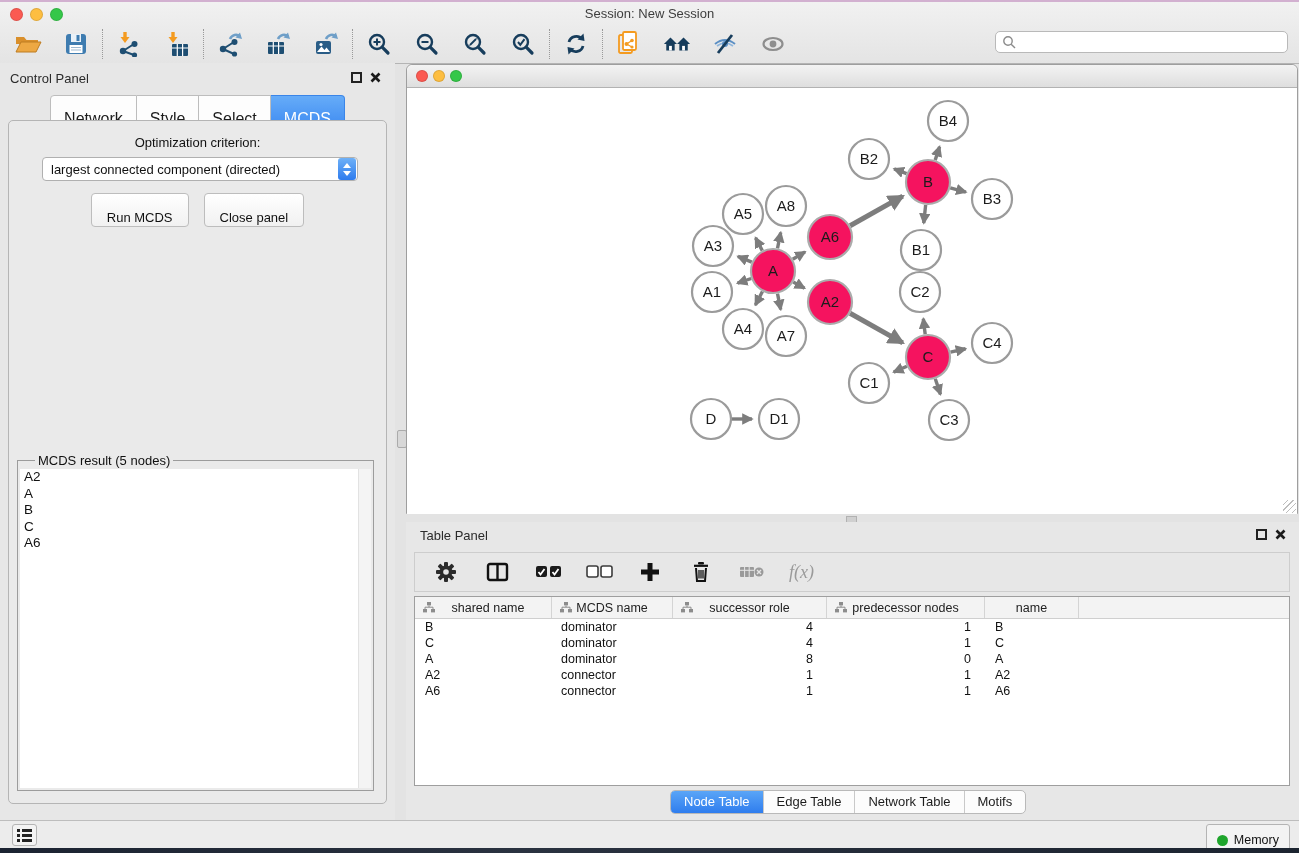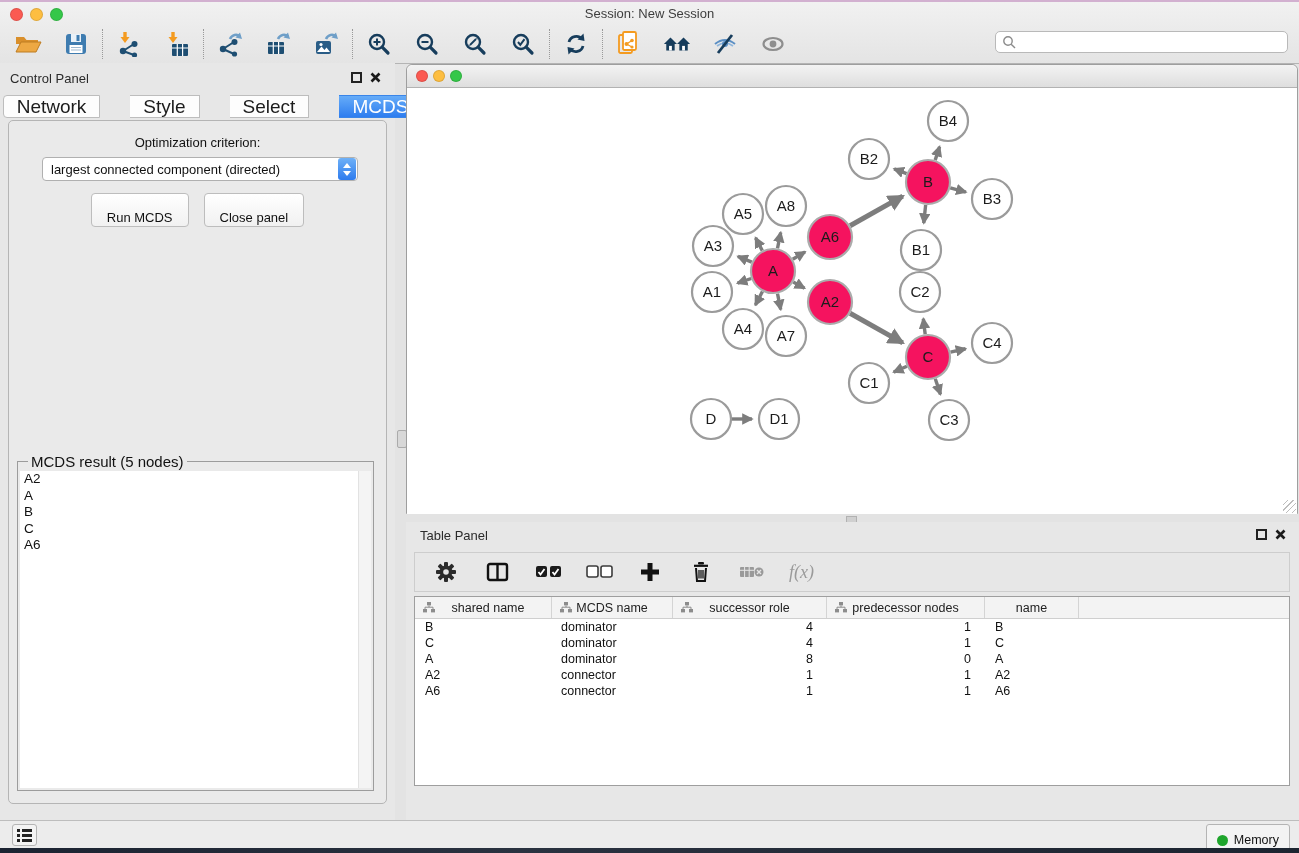--- a/index.html
+++ b/index.html
@@ -22,33 +22,33 @@
   .tsep{width:0;height:30px;border-left:1px dotted #999;margin:0 12px;}
   .tbtn{background:none;border:none;padding:0;margin:0;width:28px;height:28px;display:flex;align-items:center;justify-content:center;cursor:default;}
   #search-wrap{position:absolute;right:11px;top:7px;width:293px;height:22px;background:#fff;border:1px solid #b9b9b9;border-radius:5px;display:flex;align-items:center;padding-left:6px;box-sizing:border-box;}
   #search-wrap input{border:none;outline:none;flex:1;font-size:13px;font-family:"Liberation Sans",sans-serif;background:transparent;margin-left:4px;}
   
   #control-panel{position:absolute;left:0;top:63px;width:395px;height:757px;background:#e7e7e7;}
   .panel-title{position:absolute;left:10px;top:8px;font-size:13px;color:#2b2b2b;}
   .mini-float{position:absolute;top:9px;width:11px;height:11px;border:2px solid #222;box-sizing:border-box;background:transparent;}
   .mini-close{position:absolute;top:8px;width:13px;height:13px;}
   #cp-tabs{position:absolute;left:0;top:32px;width:100%;display:flex;justify-content:center;}
-  .cp-tab{height:21px;line-height:21px;padding:0 13px;font-size:19px;color:#1c1c1c;background:#fdfdfd;border:1px solid #bdbdbd;border-left:none;margin-left:30px;}
+  .cp-tab{height:21px;line-height:21px;padding:12px 13px;font-size:16px;color:#1c1c1c;background:#fdfdfd;border:1px solid #bdbdbd;border-left:none;}
   .cp-tab:first-child{border-left:1px solid #bdbdbd;border-radius:4px 0 0 4px;}
   .cp-tab:last-child{border-radius:0 4px 4px 0;}
   .cp-tab.selected{background:linear-gradient(#66acf8,#2e7def);color:#fff;border-color:#3a85e8;}
   #cp-panel{position:absolute;left:8px;top:57px;width:379px;height:684px;background:#eaeaea;border:1px solid #b5b5b5;border-radius:5px;box-sizing:border-box;}
   #opt-label{position:absolute;left:0;right:0;top:14px;text-align:center;font-size:13px;color:#111;}
   #criterion{position:absolute;left:33px;top:36px;width:316px;height:24px;background:#fff;border:1px solid #b0b0b0;border-radius:4px;box-sizing:border-box;display:flex;align-items:center;}
   #criterion .val{flex:1;font-size:13px;color:#111;padding-left:8px;white-space:nowrap;overflow:hidden;}
   #criterion .stepper{width:18px;height:22px;border-radius:3px;background:linear-gradient(#6fb1f7,#2d7bee);display:flex;align-items:center;justify-content:center;margin-right:1px;}
   #cp-buttons{position:absolute;left:0;right:0;top:72px;display:flex;justify-content:center;gap:15px;}
   .aq-btn{height:23px;padding:16px 15px;font-size:13px;color:#111;background:linear-gradient(#ffffff,#f1f1f1);border:1px solid #bdbdbd;border-radius:4px;font-family:"Liberation Sans",sans-serif;}
   #result-box{position:absolute;left:8px;top:332px;width:357px;height:338px;border:1px solid #9c9c9c;margin:0;padding:1px 2px 2px 2px;box-sizing:border-box;}
-  #result-box legend{font-size:15px;color:#111;padding:0 3px;margin-left:8px;}
+  #result-box legend{font-size:13px;color:#111;padding:0 3px;margin-left:15px;}
   #result-list{position:relative;width:100%;height:100%;background:#fff;box-sizing:border-box;overflow:hidden;}
   #result-list .track{position:absolute;right:0;top:0;width:12px;height:100%;background:#f4f4f4;border-left:1px solid #e2e2e2;}
   .result-item{font-size:13.5px;line-height:16.5px;padding-left:4px;color:#111;}
   
   #network-window{position:absolute;left:406px;top:64px;width:892px;height:450px;background:#fff;border:1px solid #9e9e9e;border-radius:6px 6px 0 0;box-sizing:border-box;}
   #nw-titlebar{position:relative;height:22px;background:linear-gradient(#f3f3f3,#dedede);border-bottom:1px solid #b2b2b2;border-radius:6px 6px 0 0;}
   #nw-titlebar .tl{top:5px;width:12px;height:12px;}
   #nw-titlebar .tl.red{left:9px;}#nw-titlebar .tl.yellow{left:26px;}#nw-titlebar .tl.green{left:43px;}
   #nw-titlebar .win-title{top:20px;font-size:18px;}
   #nw-canvas{position:relative;width:100%;height:426px;background:#fff;border-radius:0 0 0 0;overflow:hidden;}
@@ -529,20 +529,26 @@
       </div>
       <div class="tr">
         <span class="td c0">A6</span>
         <span class="td c1">connector</span>
         <span class="td c2">1</span>
         <span class="td c3">1</span>
         <span class="td c4">A6</span>
       </div>
     </div>
 
+    <div id="tp-tabs">
+      <span class="tp-tab selected">Node Table</span>
+      <span class="tp-tab">Edge Table</span>
+      <span class="tp-tab">Network Table</span>
+      <span class="tp-tab">Motifs</span>
+    </div>
   </div>
 
   <div id="statusbar">
     <button id="console-btn">
       <svg width="17" height="16" viewBox="0 0 17 16">
         <g fill="#222">
           <rect x="1" y="2" width="3" height="3"></rect>
             <rect x="6" y="2" width="10" height="3"></rect>
           <rect x="1" y="7" width="3" height="3"></rect>
             <rect x="6" y="7" width="10" height="3"></rect>

